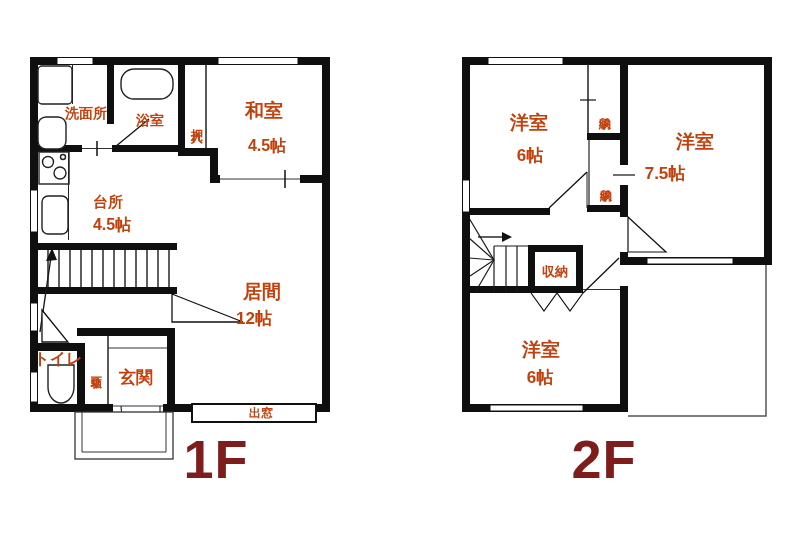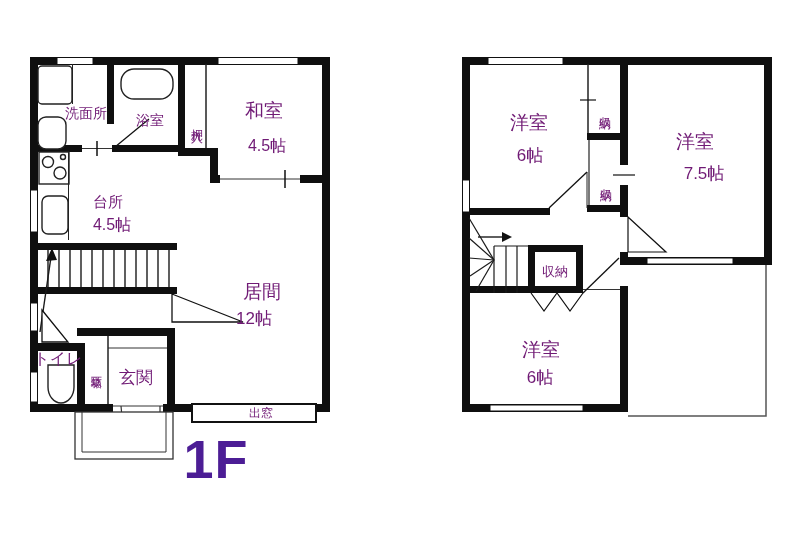--- a/index.html
+++ b/index.html
@@ -2,28 +2,28 @@
 <html><head>
 <meta charset="utf-8">
 <style>
   html,body{margin:0;padding:0;background:#ffffff;}
   #canvas{
     position:relative;width:800px;height:550px;background:#ffffff;overflow:hidden;
     font-family:"Liberation Sans",sans-serif;color:#111;
   }
   #plan-svg{position:absolute;left:0;top:0;}
   .lbl{
-    position:absolute;white-space:nowrap;color:#701a75;
-    transform:translate(-50%,-50%);font-weight:400;line-height:1;
+    position:absolute;white-space:nowrap;color:#c2410c;
+    transform:translate(-50%,-50%);font-weight:700;line-height:1;
     font-family:"Liberation Sans",sans-serif;
   }
   .vtext{
     writing-mode:vertical-rl;text-orientation:upright;letter-spacing:1px;
   }
-  .floor-big{font-size:54px;font-weight:700;letter-spacing:1px;color:#4c1d95;}
+  .floor-big{font-size:54px;font-weight:700;letter-spacing:1px;color:#7f1d1d;}
 </style>
 </head>
 <body>
 
 <div id="canvas">
 
   <svg id="plan-svg" width="800" height="550" viewBox="0 0 800 550">
 
     <g fill="#0f0f0f">
       <rect x="30" y="57" width="300" height="8"></rect>
@@ -193,19 +193,20 @@
   <div class="lbl" style="left:58px;top:359px;font-size:16px;">トイレ</div>
   <div class="lbl vtext" style="left:96px;top:369px;font-size:11px;">下駄箱</div>
   <div class="lbl" style="left:136px;top:377px;font-size:17px;">玄関</div>
   <div class="lbl" style="left:253px;top:413px;font-size:12px;margin-left:8px;">出窓</div>
   <div class="lbl floor-big" style="left:216px;top:459px;">1F</div>
 
   <div class="lbl" style="left:529px;top:122px;font-size:19px;">洋室</div>
   <div class="lbl" style="left:530px;top:155px;font-size:17px;">6帖</div>
   <div class="lbl vtext" style="left:605px;top:108px;font-size:12px;">収納</div>
   <div class="lbl" style="left:695px;top:141px;font-size:19px;">洋室</div>
-  <div class="lbl" style="left:704px;top:173px;font-size:17px;">7.5帖</div>
+  <div class="lbl" style="left:665px;top:173px;font-size:17px;">7.5帖</div>
   <div class="lbl vtext" style="left:606px;top:180px;font-size:12px;">収納</div>
   <div class="lbl" style="left:555px;top:271px;font-size:13px;">収納</div>
   <div class="lbl" style="left:541px;top:349px;font-size:19px;">洋室</div>
   <div class="lbl" style="left:540px;top:377px;font-size:17px;">6帖</div>
+  <div class="lbl floor-big" style="left:604px;top:459px;">2F</div>
 
 </div>
 
 </body></html>

